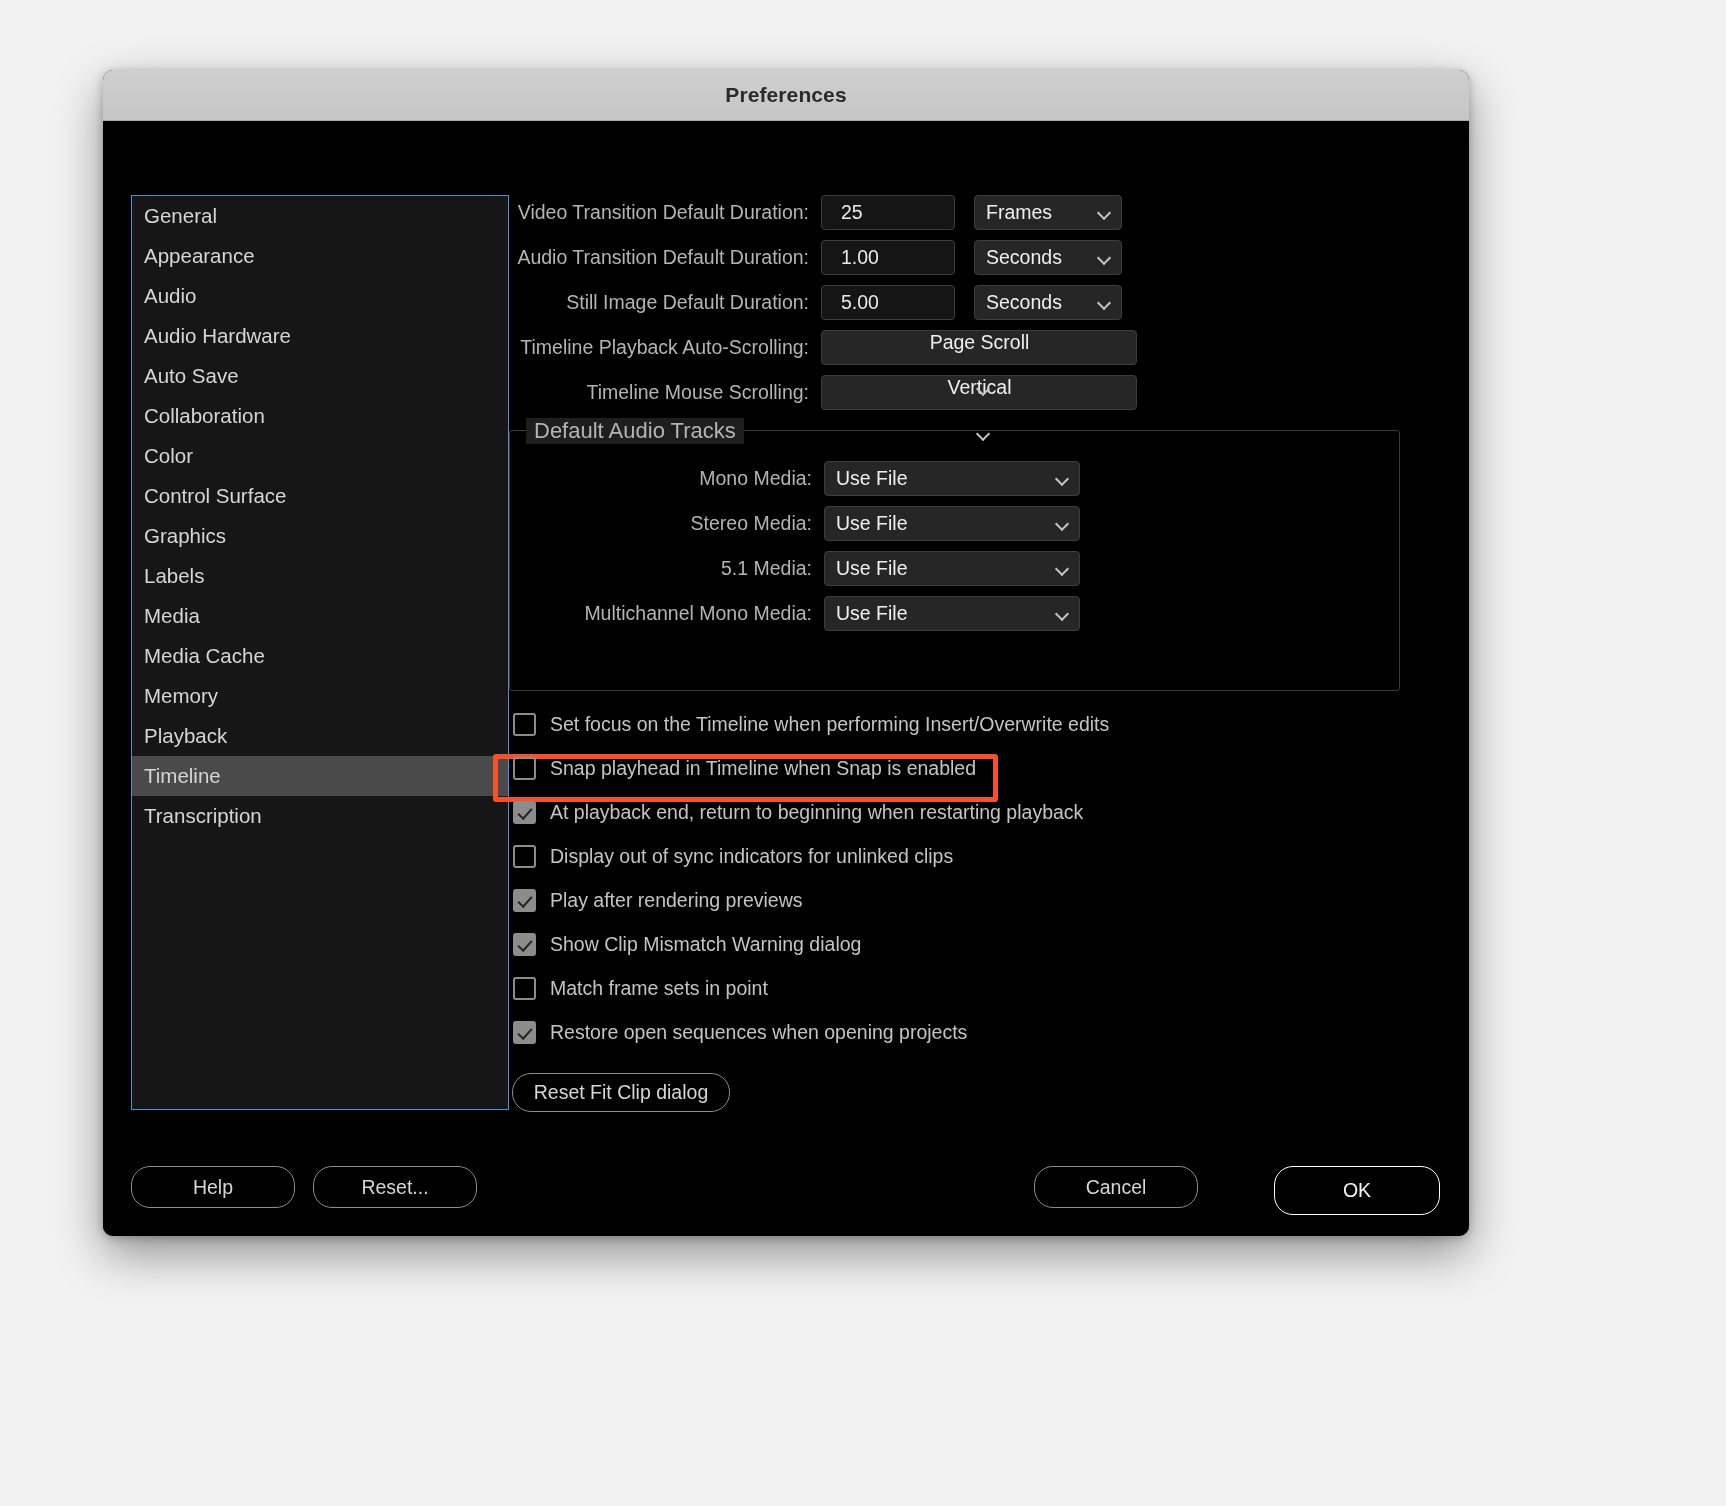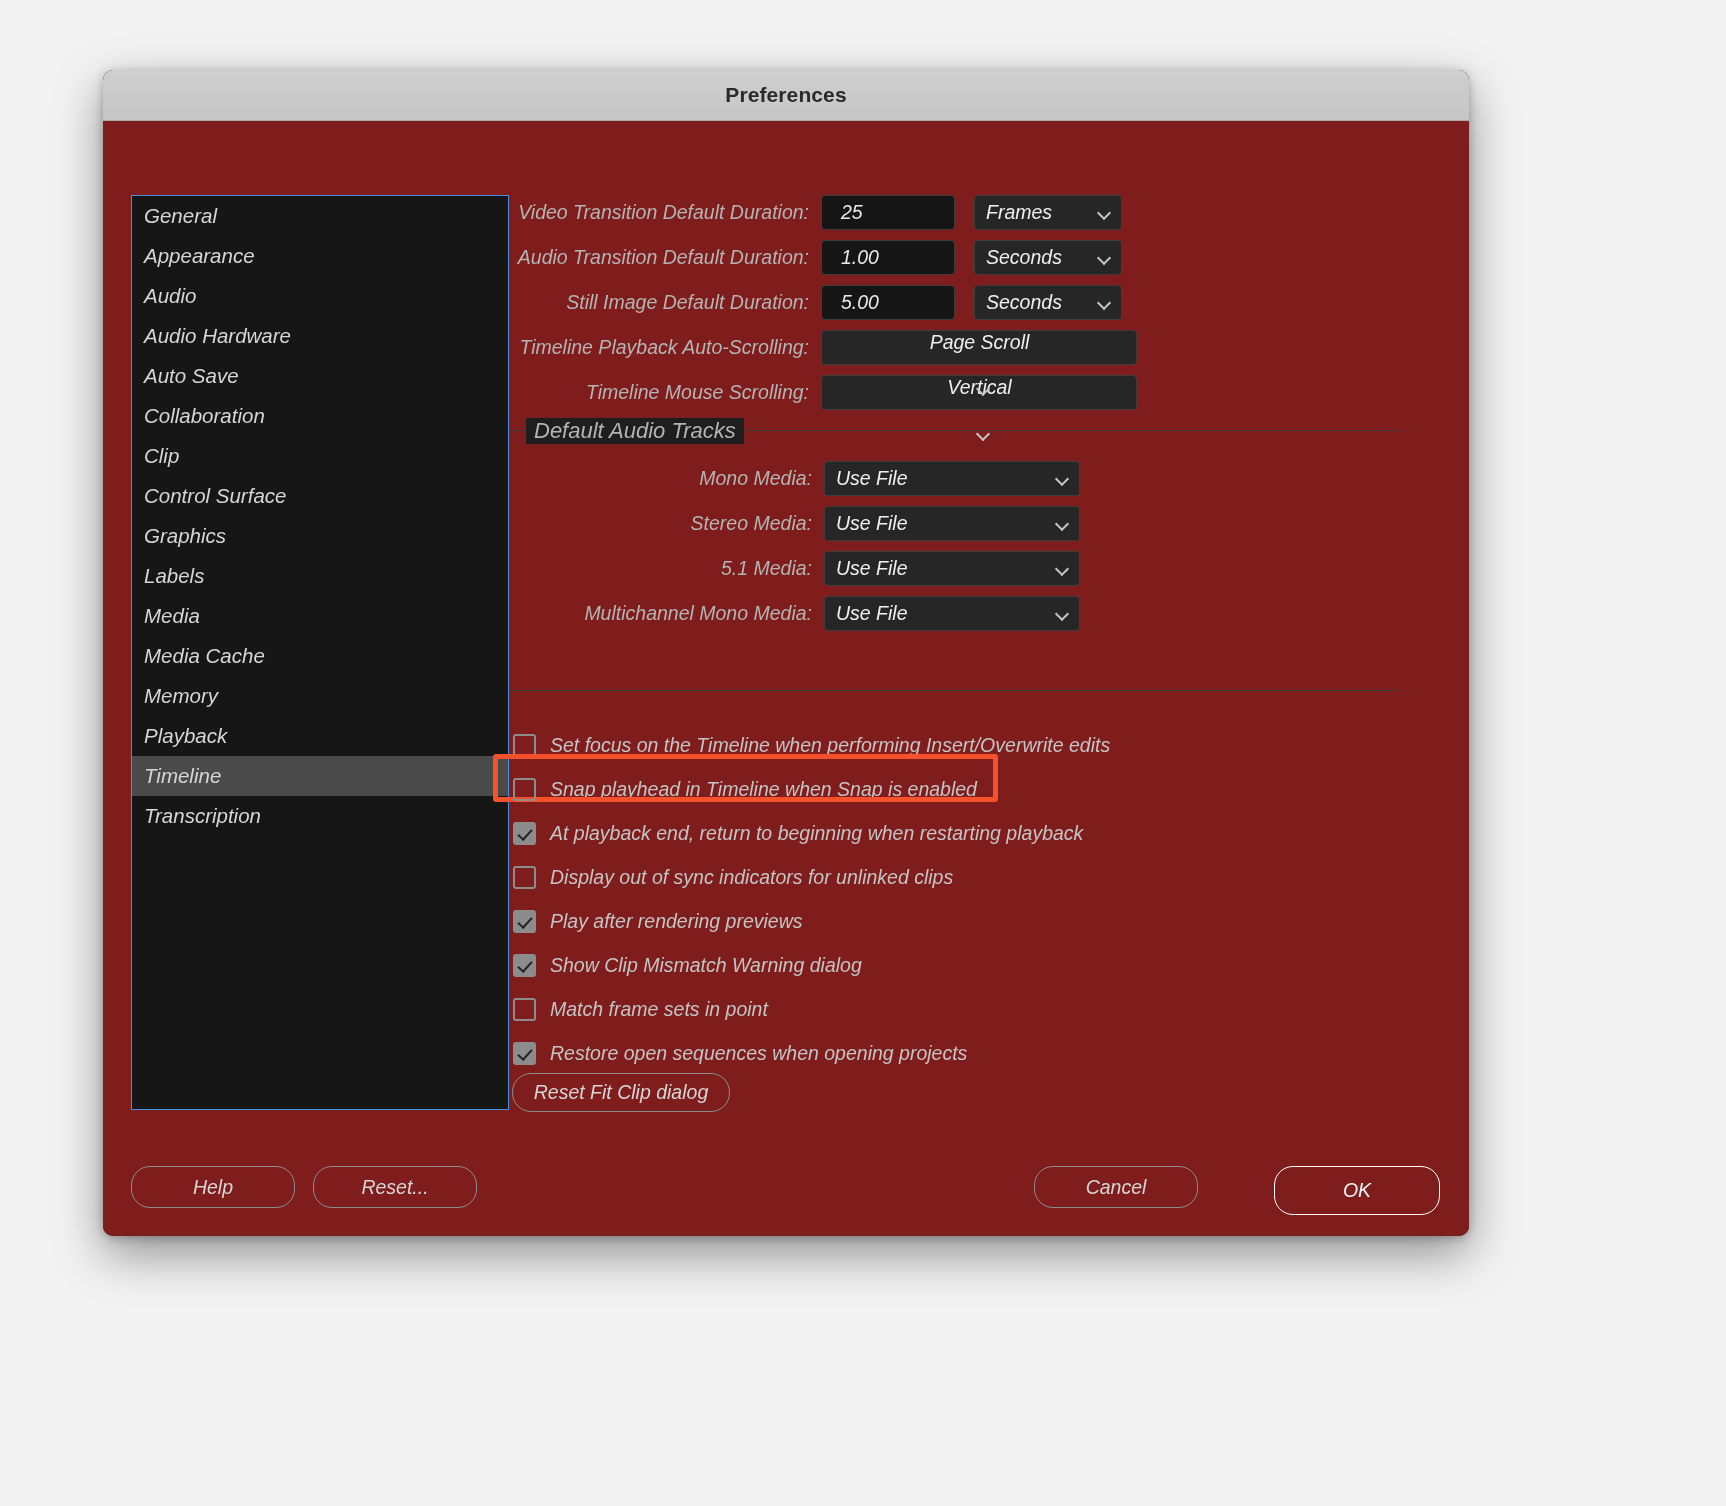--- a/index.html
+++ b/index.html
@@ -37,22 +37,21 @@
   .titlebar-text {
     font-size: 21px;
     font-weight: bold;
     color: #2b2b2b;
     letter-spacing: 0.1px;
   }
 
   .dialog-body {
     position: relative;
     height: 1115px;
-    background: #7f1d1d;
-    font-style: italic;
+    background: #000000;
   }
 
   
   .sidebar {
     position: absolute;
     left: 28px;
     top: 74px;
     width: 378px;
     height: 915px;
     background: #161616;
@@ -168,21 +167,21 @@
     padding-top: 30px;
   }
   .group-inner .field-label { width: 314px; }
 
   
   .checks {
     margin-top: 22px;
   }
   .check-row {
     display: flex;
-    align-items: flex-end;
+    align-items: flex-start;
     height: 44px;
     position: relative;
     padding-left: 4px;
   }
   .cb {
     width: 23px;
     height: 23px;
     border-radius: 3px;
     box-sizing: border-box;
     flex: none;
@@ -278,21 +277,21 @@
         <div class="side-item">
           <span>Audio Hardware</span>
         </div>
         <div class="side-item">
           <span>Auto Save</span>
         </div>
         <div class="side-item">
           <span>Collaboration</span>
         </div>
         <div class="side-item">
-          <span>Clip</span>
+          <span>Color</span>
         </div>
         <div class="side-item">
           <span>Control Surface</span>
         </div>
         <div class="side-item">
           <span>Graphics</span>
         </div>
         <div class="side-item">
           <span>Labels</span>
         </div>

